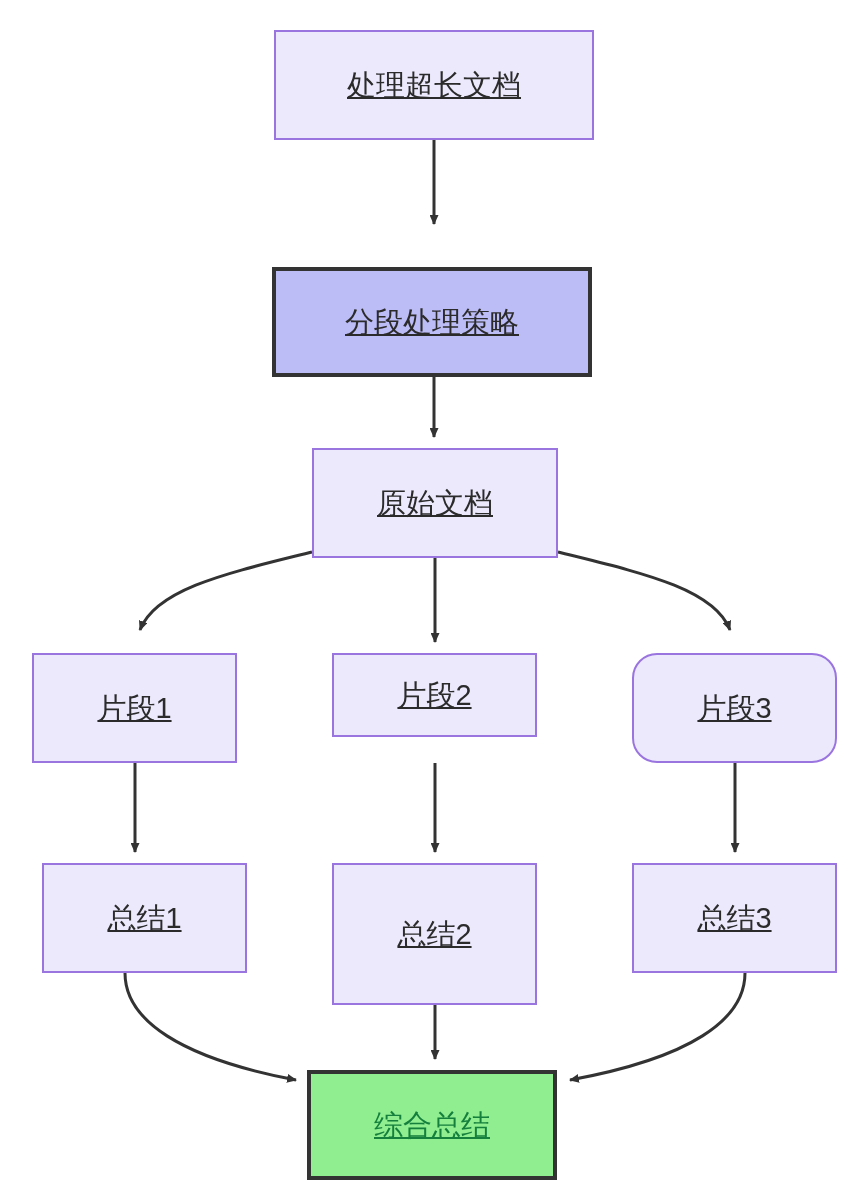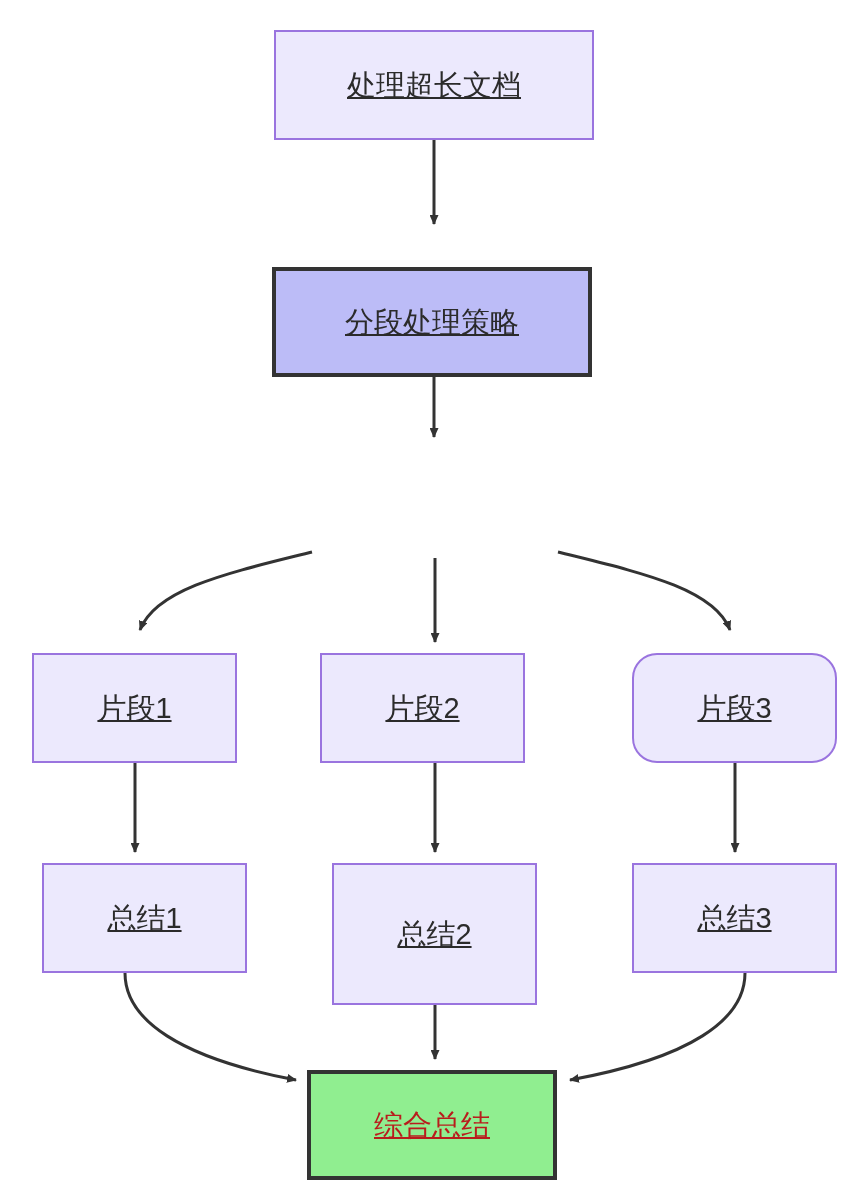--- a/index.html
+++ b/index.html
@@ -53,21 +53,21 @@
     background: #bcbcf7;
     border: 4px solid #333333;
     color: #2b2b2b;
     font-size: 29px;
     margin-top: 32px;
   }
   
   .node.style-success {
     background: #90ee90;
     border: 4px solid #333333;
-    color: #b91c1c;
+    color: #15803d;
     font-size: 29px;
   }
 </style>
 </head>
 <body>
 
 <div id="flow-root">
 
   <svg id="edge-layer" viewBox="0 0 852 1196" xmlns="http://www.w3.org/2000/svg">
     <defs>
@@ -100,26 +100,29 @@
   </svg>
 
   <div class="node style-default" style="left:274px; top:30px; width:320px; height:110px;">
     <span class="node-label">处理超长文档</span>
   </div>
 
   <div class="node style-emphasis" style="left:272px; top:235px; width:320px; height:110px;">
     <span class="node-label">分段处理策略</span>
   </div>
 
+  <div class="node style-default" style="left:312px; top:448px; width:246px; height:110px;">
+    <span class="node-label">原始文档</span>
+  </div>
 
   <div class="node style-default" style="left:32px; top:653px; width:205px; height:110px;text-align:right;">
     <span class="node-label">片段1</span>
   </div>
 
-  <div class="node style-default" style="left:320px; top:653px; width:205px; height:110px;text-align:center;">
+  <div class="node style-default" style="left:332px; top:653px; width:205px; height:84px;text-align:center;">
     <span class="node-label">片段2</span>
   </div>
 
   <div class="node style-default" style="left:632px; top:653px; width:205px; height:110px;border-radius:25px;">
     <span class="node-label">片段3</span>
   </div>
 
   <div class="node style-default" style="left:32px; top:863px; width:205px; height:110px;margin-left:10px;">
     <span class="node-label">总结1</span>
   </div>

